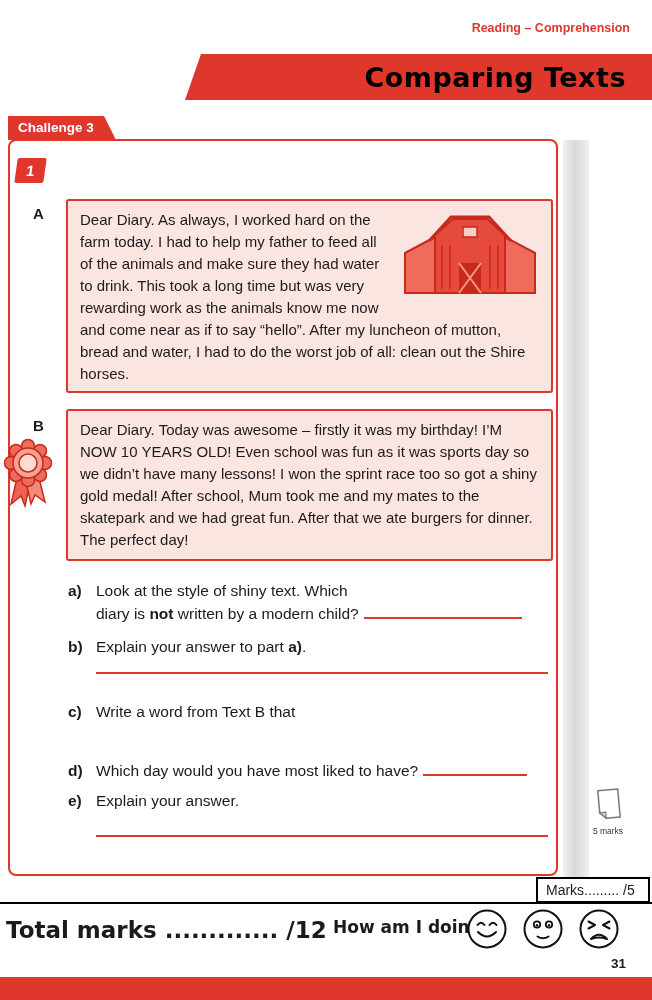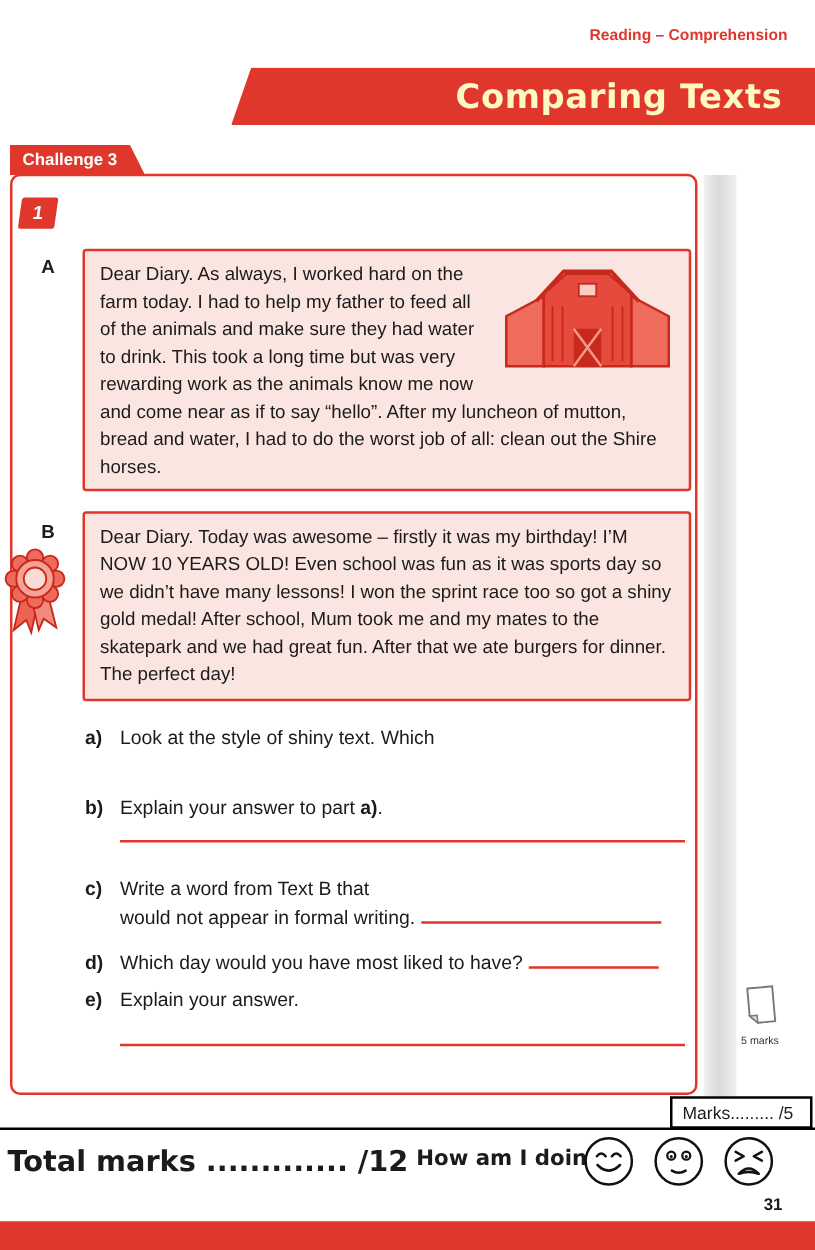--- a/index.html
+++ b/index.html
@@ -6,21 +6,21 @@
   html,body { background:#ffffff; }
   body { width:652px; height:1000px; position:relative; overflow:hidden;
          font-family:"Liberation Sans", sans-serif; color:#1b1b1b; }
 
   .section-label { position:absolute; top:21px; right:22px; color:#df372b;
                    font-weight:bold; font-size:12.5px; }
 
   .banner { position:absolute; top:54px; left:185px; right:0; height:46px;
             background:#df372b; clip-path:polygon(16px 0, 100% 0, 100% 100%, 0 100%);
             display:flex; align-items:center; justify-content:flex-end; }
-  .banner-text { color:#fef9c3; font-size:27px; font-weight:bold; padding-right:26px;
+  .banner-text { color:#000000; font-size:27px; font-weight:bold; padding-right:26px;
                  letter-spacing:0.5px; font-family:"DejaVu Sans", sans-serif; }
 
   .challenge-tab { position:absolute; top:116px; left:8px; width:108px; height:24px;
                    background:#df372b; color:#fff; font-weight:bold; font-size:13.5px;
                    line-height:23px; padding-left:10px;
                    clip-path:polygon(0 0, calc(100% - 12px) 0, 100% 100%, 0 100%); }
 
   .main-box { position:absolute; top:139px; left:8px; width:550px; height:737px;
               border:2.5px solid #df372b; border-radius:8px; background:#fff; }
 
@@ -116,36 +116,38 @@
 
     <div class="text-label label-b">B</div>
     <div class="diary-box box-b">
       <span>Dear Diary. Today was awesome – firstly it was my birthday! I’M NOW 10 YEARS OLD! Even school was fun as it was sports day so we didn’t have many lessons! I won the sprint race too so got a shiny gold medal! After school, Mum took me and my mates to the skatepark and we had great fun. After that we ate burgers for dinner. The perfect day!</span>
     </div>
 
     <div class="q" style="top:438px">
       <span class="qlabel">a)</span>
       <div class="qbody">
         <div><span>Look at the style of shiny text. Which</span></div>
+        <div>
+          <span>diary is </span><b>not</b><span> written by a modern child?</span><span class="ansline" style="width:158px"></span>
+        </div>
       </div>
     </div>
 
     <div class="q" style="top:494px">
       <span class="qlabel">b)</span>
       <div class="qbody">
         <span>Explain your answer to part </span><b>a)</b><span>.</span>
       </div>
     </div>
     <div class="fullline" style="top:531px; width:452px"></div>
 
     <div class="q" style="top:559px">
       <span class="qlabel">c)</span>
       <div class="qbody">
         <div><span>Write a word from Text B that</span></div>
-        <div><span>would not appear in formal writing.</span><span class="ansline" style="width:192px"></span></div>
       </div>
     </div>
 
     <div class="q" style="top:618px">
       <span class="qlabel">d)</span>
       <div class="qbody">
         <span>Which day would you have most liked to have?</span><span class="ansline" style="width:104px"></span>
       </div>
     </div>
 

